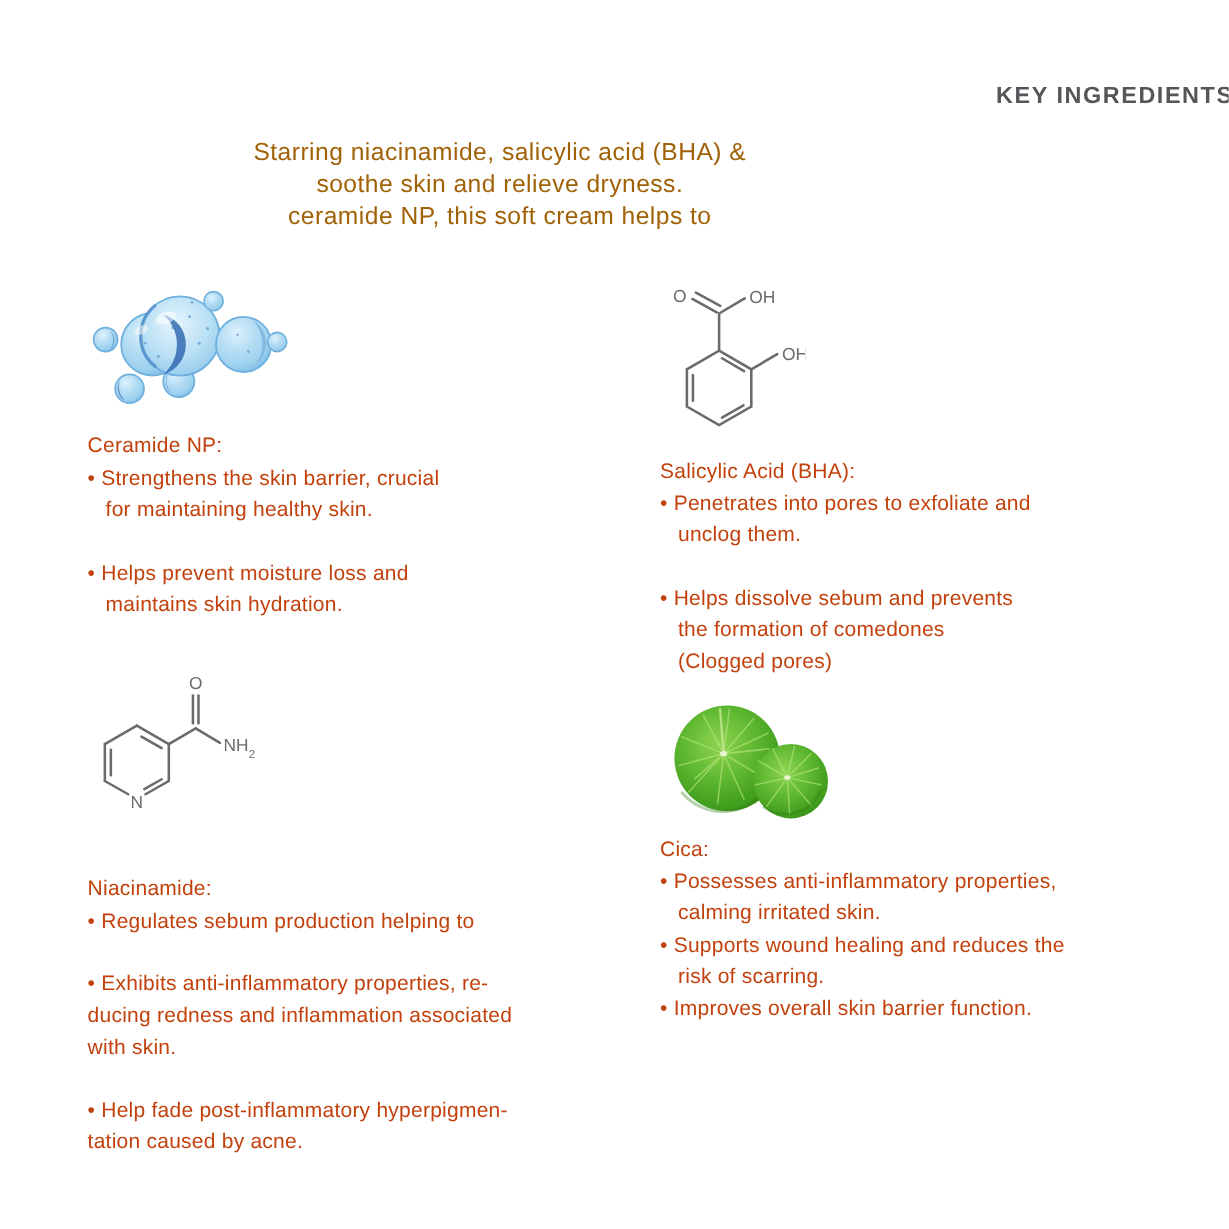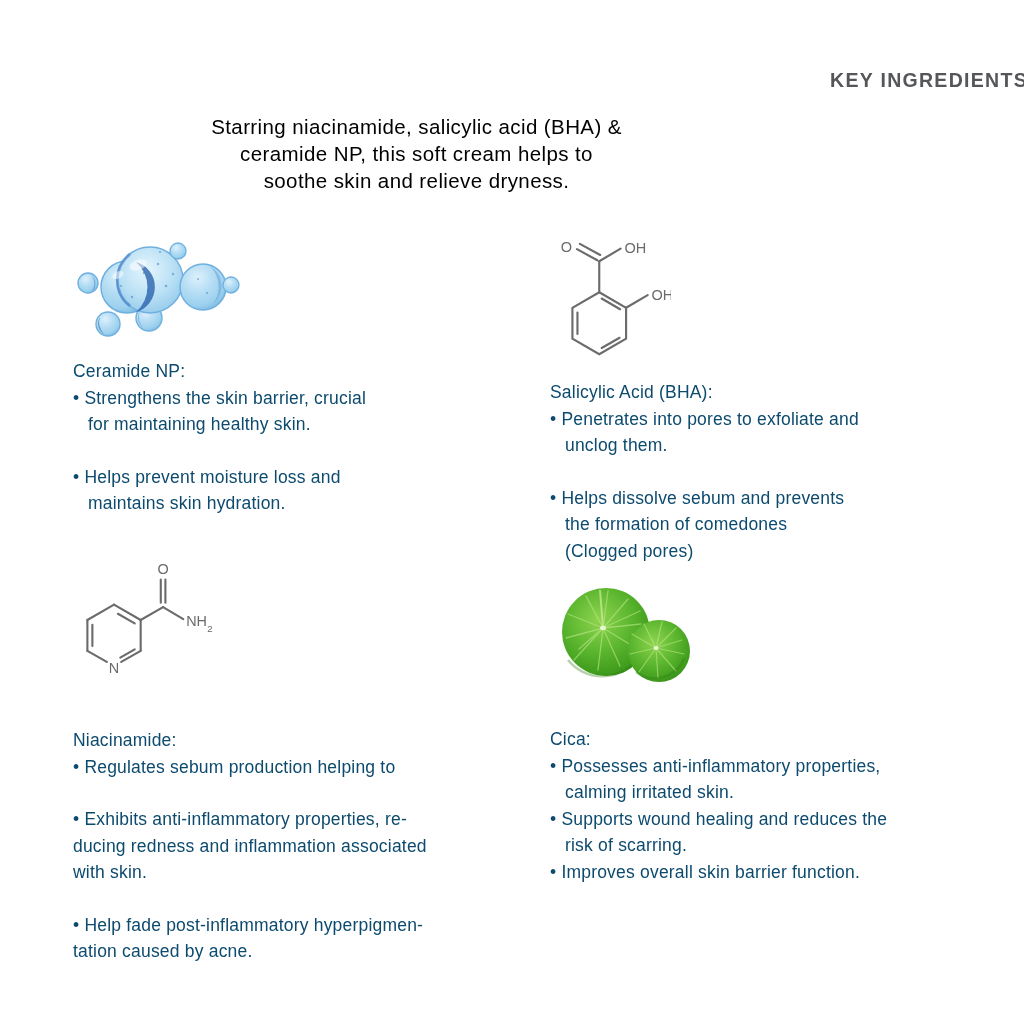--- a/index.html
+++ b/index.html
@@ -6,43 +6,43 @@
   .canvas{
     position:relative;width:1024px;height:1024px;background:#ffffff;
     font-family:"Liberation Sans",sans-serif;color:#57585b;overflow:hidden;
   }
   .title{
     position:absolute;top:69px;left:4px;width:1024px;text-align:right;
     font-size:19.5px;font-weight:700;letter-spacing:1.3px;color:#555659;
   }
   .subtitle{
     position:absolute;top:114px;left:0;width:833px;text-align:center;
-    font-size:20.5px;line-height:26.8px;letter-spacing:.4px;color:#000000;
+    font-size:20.5px;line-height:26.8px;letter-spacing:.4px;color:#a16207;
   }
   .col{
     position:absolute;width:460px;font-size:17.5px;line-height:26.5px;
-    letter-spacing:.2px;color:#0c4a6e;
+    letter-spacing:.2px;color:#c2410c;
   }
   .line{white-space:nowrap;}
   .cont{padding-left:15px;}
   .gap{height:26px;}
   .img{position:absolute;}
   svg text{font-family:"Liberation Sans",sans-serif;fill:#6a6b6d;}
 </style>
 </head>
 <body>
 
 <div class="canvas">
 
   <div class="title">KEY INGREDIENTS</div>
 
   <div class="subtitle">
     <div class="line">Starring niacinamide, salicylic acid (BHA) &amp;</div>
+    <div class="line">soothe skin and relieve dryness.</div>
     <div class="line">ceramide NP, this soft cream helps to</div>
-    <div class="line">soothe skin and relieve dryness.</div>
   </div>
 
   <svg class="img" style="left:74px;top:231px;" width="168" height="112" viewBox="0 0 168 112">
     <defs>
       <radialGradient id="bub" cx="38%" cy="30%" r="75%">
         <stop offset="0%" stop-color="#ddf1fc"></stop>
         <stop offset="45%" stop-color="#b5ddf4"></stop>
         <stop offset="80%" stop-color="#9cd1ee"></stop>
         <stop offset="100%" stop-color="#7cb9e3"></stop>
       </radialGradient>
@@ -189,21 +189,21 @@
     <div class="line">• Regulates sebum production helping to</div>
     <div class="gap"></div>
     <div class="line">• Exhibits anti-inflammatory properties, re-</div>
     <div class="line">ducing redness and inflammation associated</div>
     <div class="line">with skin.</div>
     <div class="gap"></div>
     <div class="line">• Help fade post-inflammatory hyperpigmen-</div>
     <div class="line">tation caused by acne.</div>
   </div>
 
-  <div class="col" style="left:550px;top:726px;">
+  <div class="col" style="left:550px;top:694px;">
     <div class="line">Cica:</div>
     <div class="line">• Possesses anti-inflammatory properties,</div>
     <div class="line cont">calming irritated skin.</div>
     <div class="line">• Supports wound healing and reduces the</div>
     <div class="line cont">risk of scarring.</div>
     <div class="line">• Improves overall skin barrier function.</div>
   </div>
 
 </div>
 

